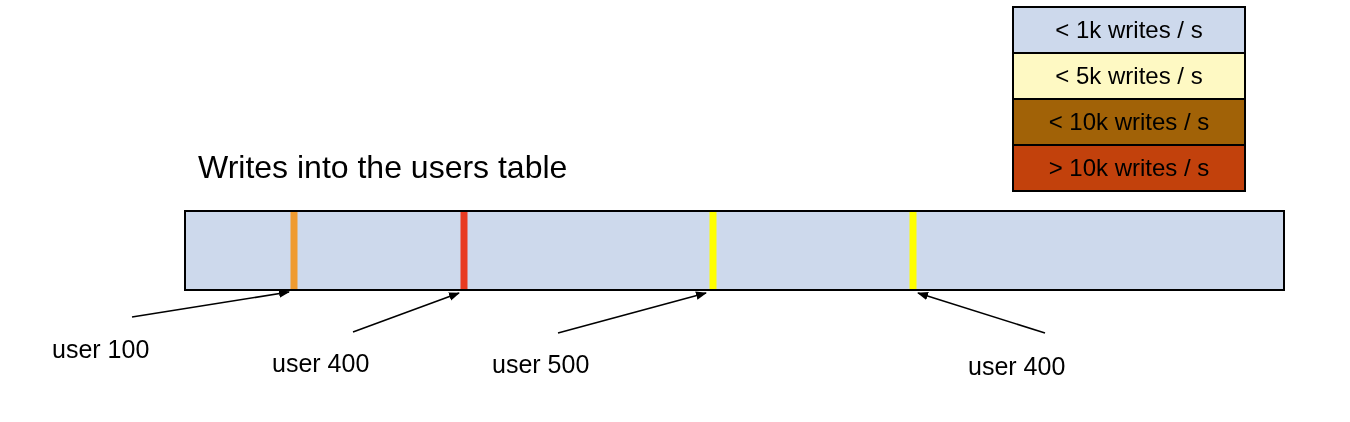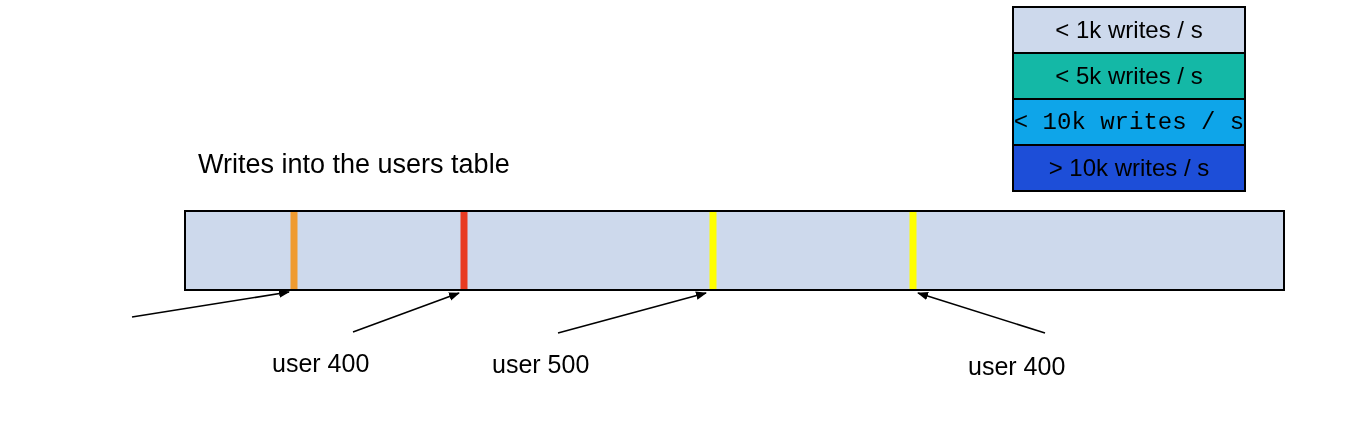--- a/index.html
+++ b/index.html
@@ -12,21 +12,21 @@
     position: relative;
     width: 1350px;
     height: 422px;
     background: #ffffff;
     overflow: hidden;
   }
   .title {
     position: absolute;
     left: 198px;
     top: 149px;
-    font-size: 27px;
+    font-size: 32px;
     color: #000000;
     white-space: nowrap;
   }
   .legend {
     position: absolute;
     left: 1012px;
     top: 6px;
     width: 234px;
   }
   .legend-row {
@@ -86,27 +86,27 @@
 <body>
 
 <div class="canvas">
 
   <div class="title">Writes into the users table</div>
 
   <div class="legend">
     <div class="legend-row" style="background: rgb(205, 217, 236);">
       <span>&lt; 1k writes / s</span>
     </div>
-    <div class="legend-row" style="background: #14b8a6;">
+    <div class="legend-row" style="background: #fef9c3;">
       <span>&lt; 5k writes / s</span>
     </div>
-    <div class="legend-row" style="background: #0ea5e9; font-family: Liberation Mono, monospace;">
+    <div class="legend-row" style="background: #a16207;">
       <span>&lt; 10k writes / s</span>
     </div>
-    <div class="legend-row" style="background: #1d4ed8;">
+    <div class="legend-row" style="background: #c2410c;">
       <span>&gt; 10k writes / s</span>
     </div>
   </div>
 
   <div class="bar" style="background: rgb(205, 217, 236);">
     <div class="marker" style="background: rgb(239, 155, 48); left: 9.8%;"></div>
     <div class="marker" style="background: rgb(232, 59, 34); left: 25.3%;"></div>
     <div class="marker" style="background: rgb(255, 255, 0); left: 48%;"></div>
     <div class="marker" style="background: rgb(255, 255, 0); left: 66.3%;"></div>
   </div>
@@ -116,17 +116,18 @@
       <marker id="arrowhead" markerWidth="12" markerHeight="10" refX="10" refY="5" orient="auto" markerUnits="userSpaceOnUse">
         <path d="M0,0.8 L11,5 L0,9.2 z" fill="#000000"></path>
       </marker>
     </defs>
     <line x1="132" y1="317" x2="289" y2="292" marker-end="url(#arrowhead)"></line>
     <line x1="353" y1="332" x2="459" y2="293" marker-end="url(#arrowhead)"></line>
     <line x1="558" y1="333" x2="706" y2="293" marker-end="url(#arrowhead)"></line>
     <line x1="1045" y1="333" x2="918" y2="293" marker-end="url(#arrowhead)"></line>
   </svg>
 
+  <div class="user-label lbl-100">user 100</div>
   <div class="user-label lbl-200">user 400</div>
   <div class="user-label lbl-300">user 500</div>
   <div class="user-label lbl-400">user 400</div>
 
 </div>
 
 </body></html>

